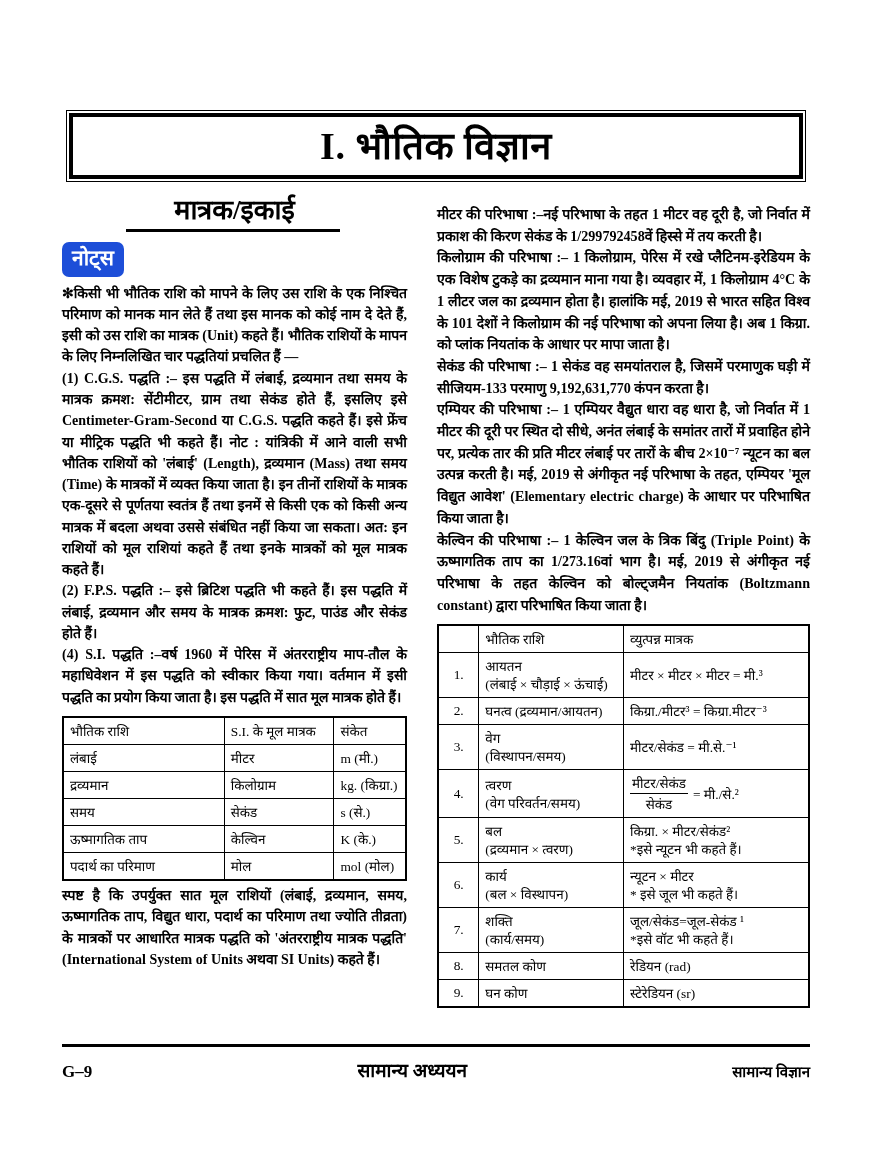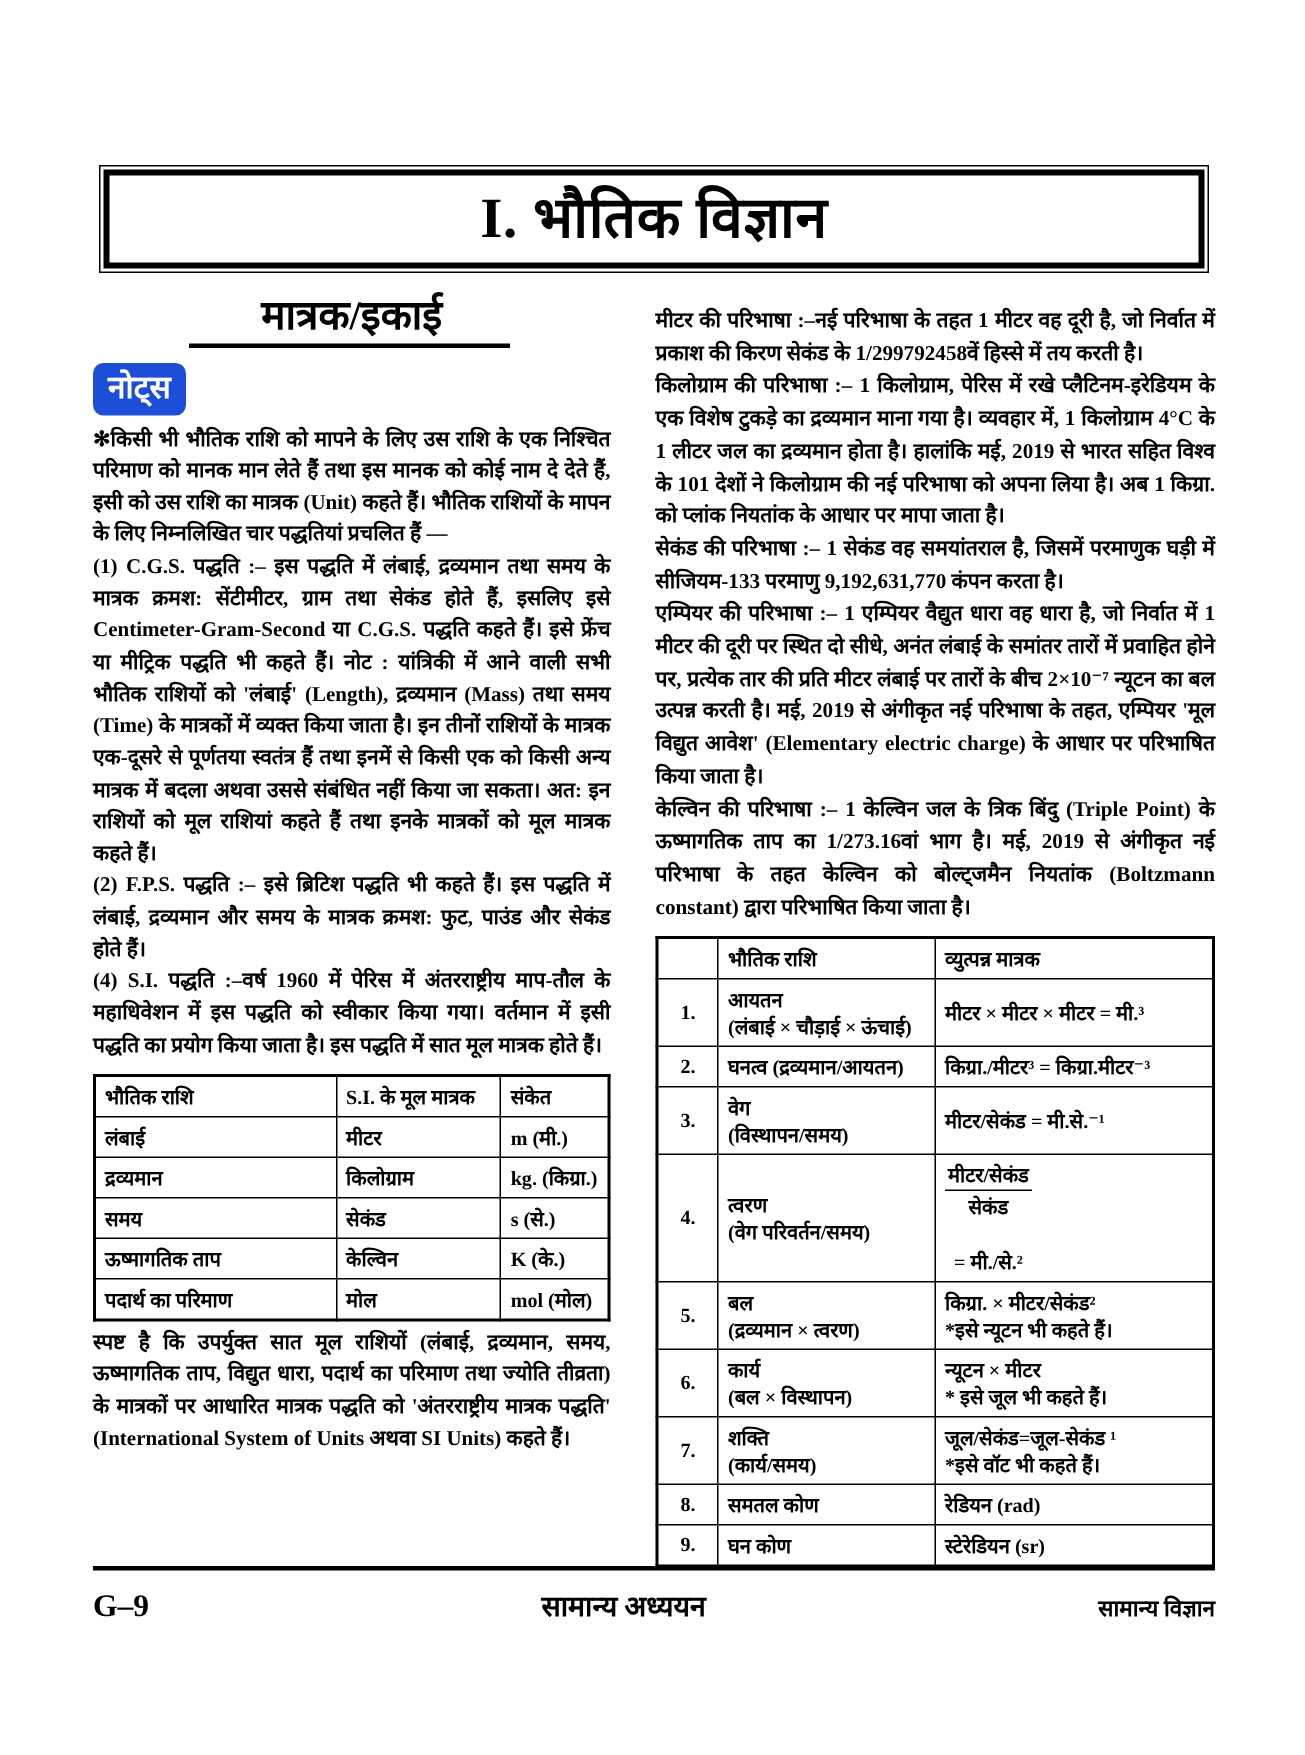--- a/index.html
+++ b/index.html
@@ -112,21 +112,21 @@
     font-size: 13.4px;
     font-weight: bold;
     margin-top: 8px;
     background: #fff;
   }
   table.doc td, table.doc th {
     border: 1.4px solid #000;
     padding: 4px 6px;
     vertical-align: middle;
     text-align: left;
-    font-weight: bold;
+    font-weight: normal;
   }
   table.doc.outer-thick {
     border: 2.5px solid #000;
   }
   .t-left col.c1 { width: 47%; }
   .t-left col.c2 { width: 32%; }
   .t-left col.c3 { width: 21%; }
 
   .t-right col.n { width: 11%; }
   .t-right col.q { width: 39%; }
@@ -134,22 +134,21 @@
 
   .t-right td.num { text-align: center; padding: 4px 2px; }
   .cell-sub { display: block; }
   .cell-note { display: block; }
   .center-cell { text-align: center; }
 
   
   .frac-wrap {
     display: inline-flex;
     align-items: center;
-    gap: 19px;
-    flex-direction: column;
+    gap: 5px;
   }
   .frac {
     display: inline-flex;
     flex-direction: column;
     text-align: center;
     vertical-align: middle;
   }
   .frac .num-part { padding: 0 2px 1px 2px; }
   .frac .den-part { padding: 1px 2px 0 2px; border-top: 1.4px solid #000; }
 
@@ -158,21 +157,21 @@
     position: absolute;
     left: 62px;
     top: 1057px;
     width: 748px;
     display: flex;
     align-items: baseline;
     justify-content: space-between;
     font-weight: bold;
     font-size: 15px;
   }
-  .footer .fl { font-size: 21px; }
+  .footer .fl { font-size: 17px; }
   .footer .fc { font-size: 19px; }
   .footer .fr { font-size: 15px; }
   .footer-rule {
     position: absolute;
     left: 62px;
     top: 1044px;
     width: 748px;
     height: 2.5px;
     background: #000;
   }

